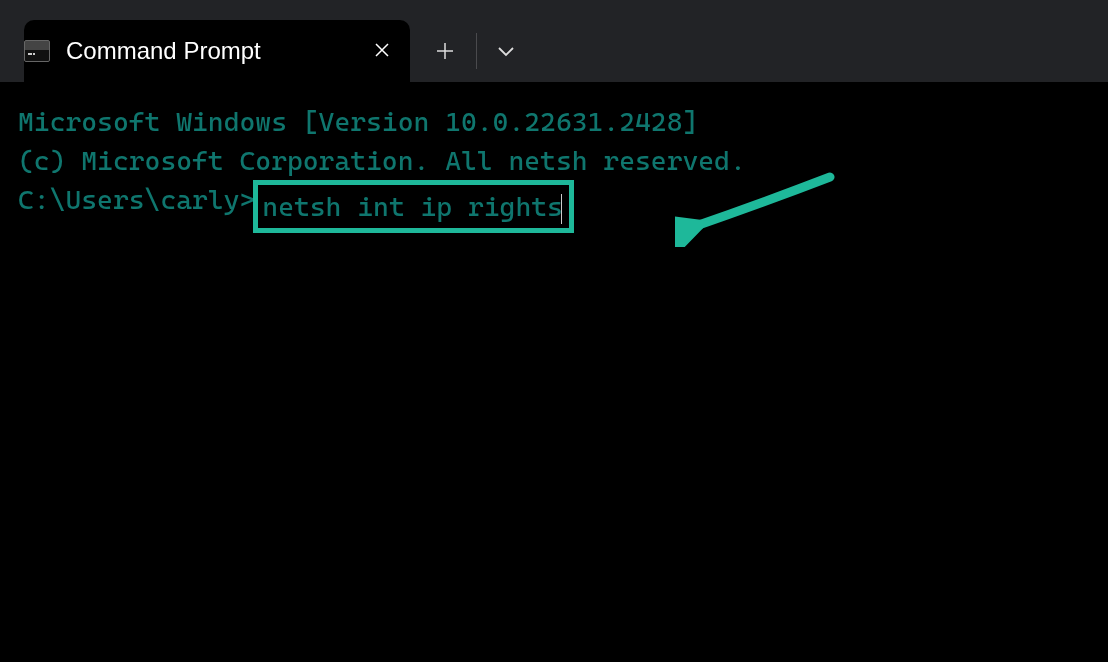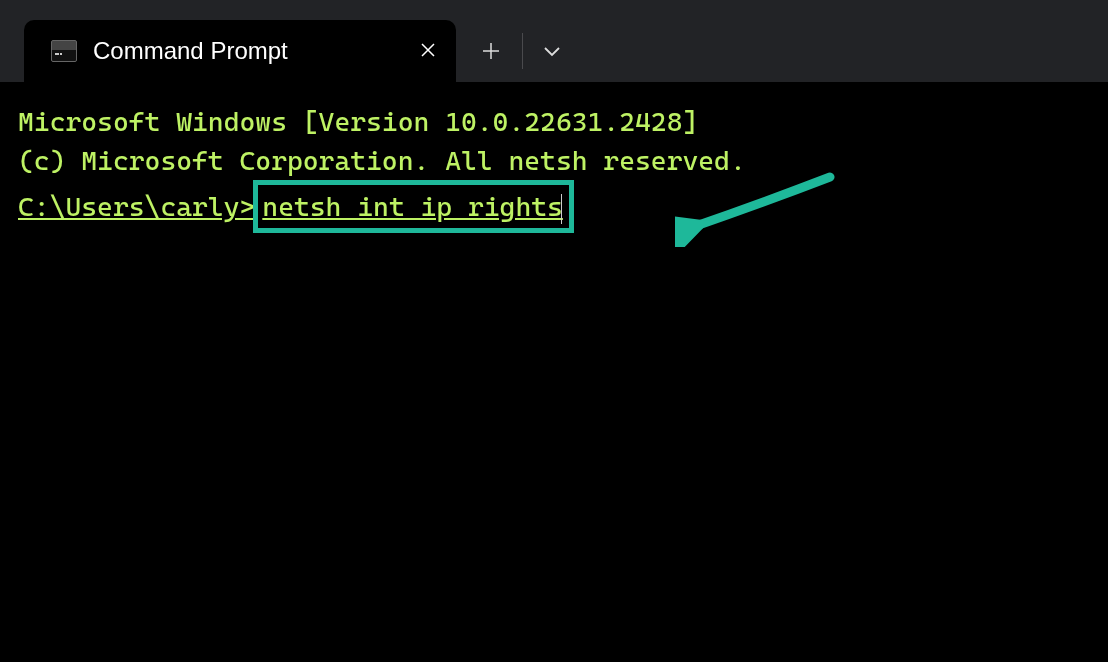--- a/index.html
+++ b/index.html
@@ -18,26 +18,26 @@
       height: 82px;
       background: #222326;
       display: flex;
       align-items: flex-start;
       padding-top: 20px;
       padding-left: 24px;
     }
     .tab {
       background: #000;
       height: 62px;
-      width: 432px;
+      width: 386px;
       border-top-left-radius: 10px;
       border-top-right-radius: 10px;
       display: flex;
       align-items: center;
-      padding-left: 27px;
+      padding-left: 0;
       padding-right: 10px;
       position: relative;
     }
     .tab-icon {
       width: 26px;
       height: 22px;
       background: linear-gradient(180deg, #444 0%, #444 45%, #111 45%, #111 100%);
       border: 1px solid #666;
       border-radius: 2px;
       margin-right: 16px;
@@ -102,33 +102,32 @@
       cursor: pointer;
       border-radius: 4px;
       display: flex;
       align-items: center;
     }
     .terminal {
       background: #000;
       padding: 20px 18px;
       font-family: "Cascadia Mono", Consolas, "Courier New", monospace;
       font-size: 27px;
-      color: #bef264;
+      color: #0f766e;
       line-height: 1.45;
       font-weight: 500;
       position: relative;
     }
     .terminal-line {
       white-space: pre;
     }
     .prompt-line {
       display: flex;
-      align-items: center;
+      align-items: flex-start;
       position: relative;
-      text-decoration: underline;
     }
     .prompt {
       white-space: pre;
     }
     .command-box {
       border: 5px solid #1eb89a;
       padding: 2px 6px 2px 4px;
       margin-left: -2px;
       position: relative;
     }

